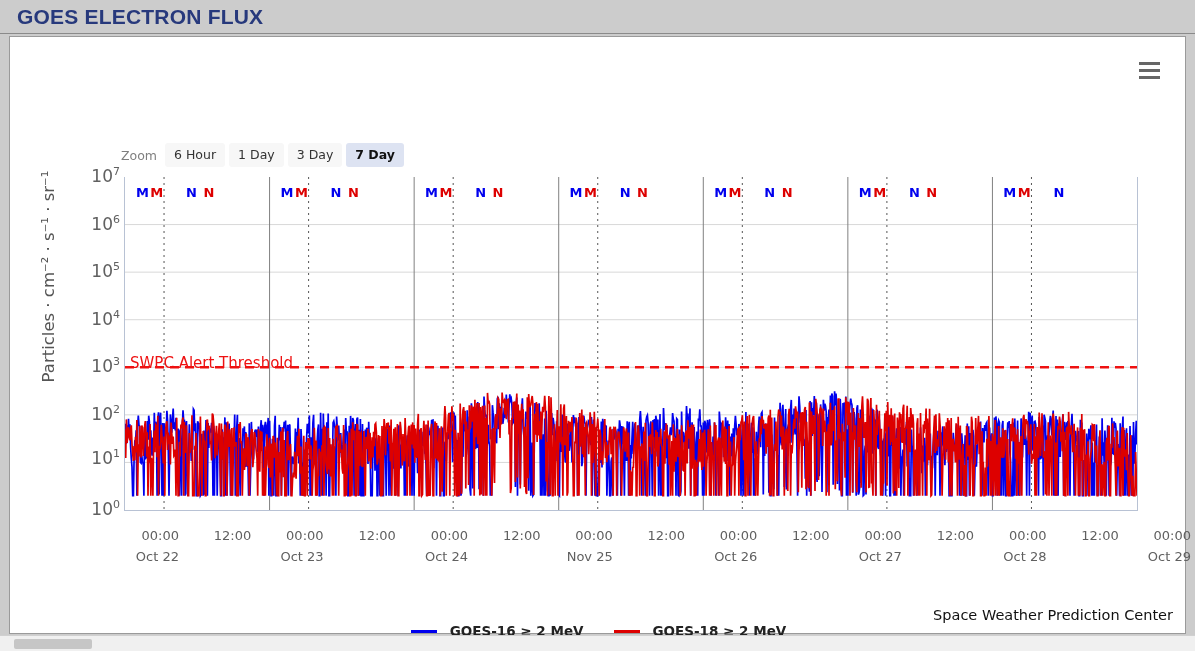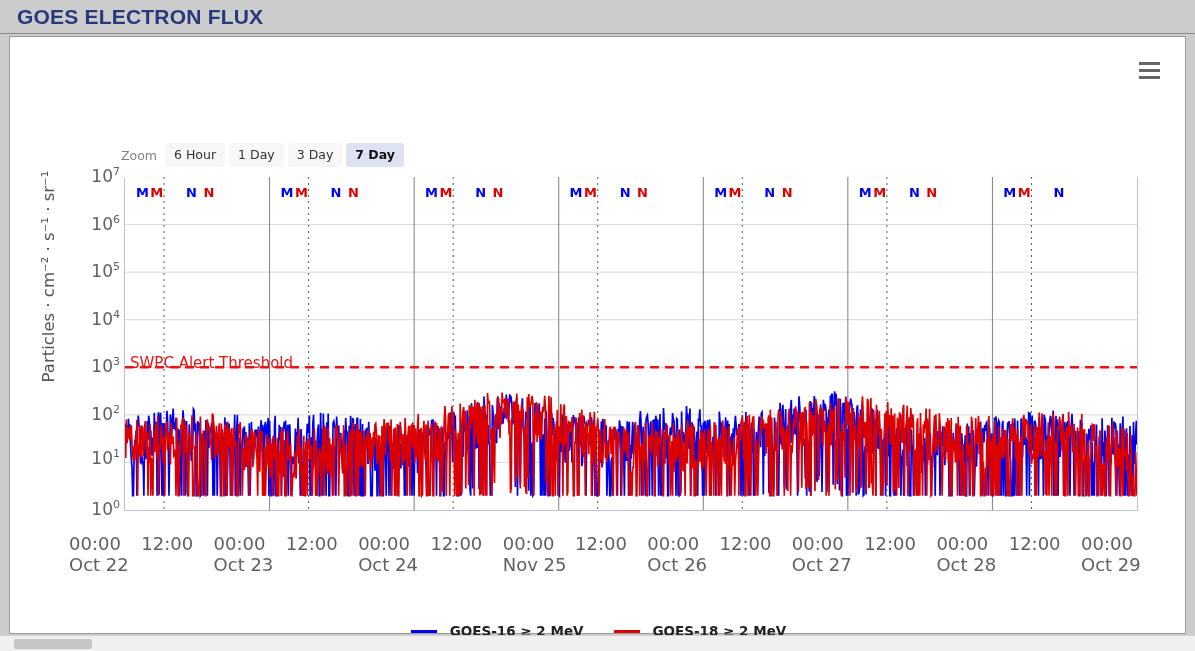--- a/index.html
+++ b/index.html
@@ -89,22 +89,22 @@
   #ylabel {
     position: absolute; left: -122px; top: 230px; width: 320px;
     text-align: center; font-size: 16.5px; color: #555555;
     transform: rotate(-90deg);
     font-family: "DejaVu Sans", sans-serif;
   }
 
   
   #xtick-wrap { position: absolute; left: 114px; top: 480px; width: 1014px; height: 48px; }
   .xtick {
-    position: absolute; top: 16px; width: 110px; margin-left: -55px;
-    text-align: left; font-size: 18px; color: #606060; line-height: 21px;
+    position: absolute; top: 8px; width: 110px; margin-left: -55px;
+    text-align: right; font-size: 13px; color: #606060; line-height: 21px;
     font-family: "DejaVu Sans", sans-serif;
   }
   .xtick .d { color: #606060; }
   #xaxis-title {
     position: absolute; left: 0; top: 541px; width: 1177px;
     text-align: center; font-size: 16.5px; color: #555555;
     font-family: "DejaVu Sans", sans-serif;
   }
 
   
@@ -271,20 +271,21 @@
       <div class="leg-item">
         <span class="leg-line" style="background: rgb(0, 0, 238);"></span>
         <span class="leg-text">GOES-16 ≥ 2 MeV</span>
       </div>
       <div class="leg-item">
         <span class="leg-line" style="background: rgb(221, 0, 0);"></span>
         <span class="leg-text">GOES-18 ≥ 2 MeV</span>
       </div>
     </div>
 
+    <div id="credit">Space Weather Prediction Center</div>
 
   </div>
 
   <div id="scroll-track">
     <div id="scroll-thumb"></div>
   </div>
 
 </div>
 
 </body></html>

